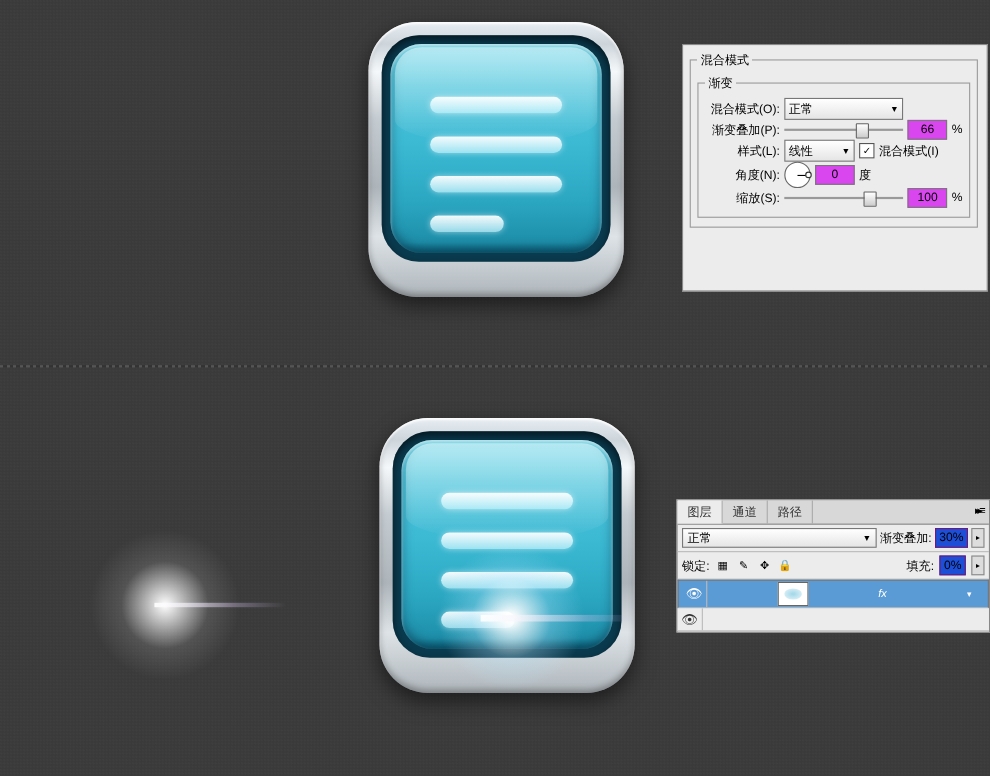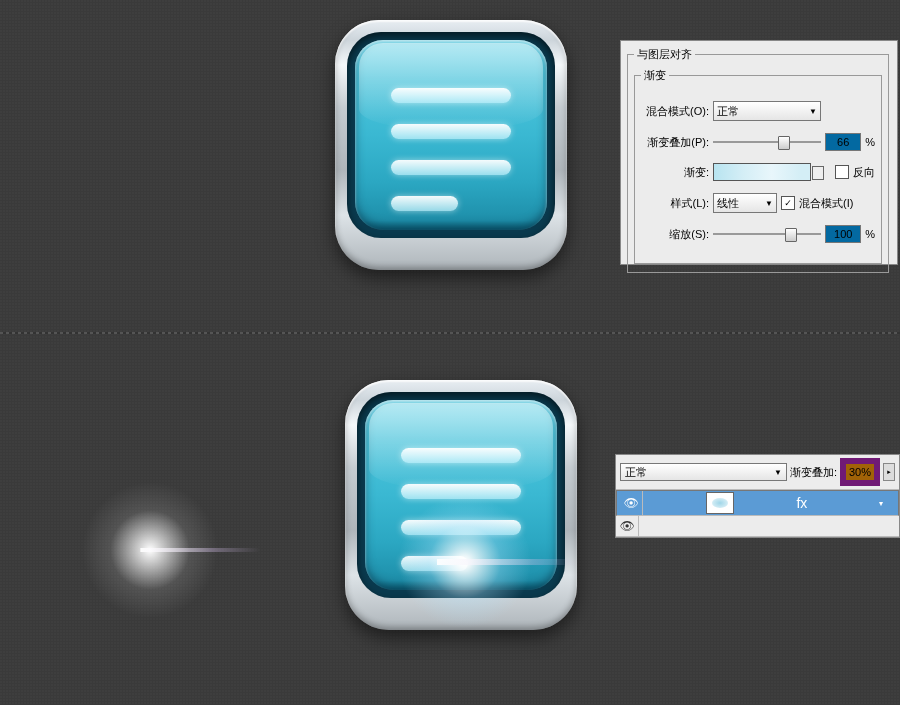--- a/index.html
+++ b/index.html
@@ -25,57 +25,57 @@
 .flare-big{left:150px;top:550px;width:160px;height:160px;transform:translate(-50%,-50%);background:radial-gradient(circle,rgba(255,255,255,1) 0%,rgba(255,255,255,.85) 6%,rgba(255,255,255,.12) 35%,rgba(255,255,255,0) 60%)}
 .flare-big::after{content:'';position:absolute;left:50%;top:50%;width:120px;height:4px;transform:translate(-8%,-50%);background:linear-gradient(90deg,rgba(255,255,255,.9),rgba(200,180,220,.4) 60%,transparent)}
 .flare-on{left:465px;top:562px;width:170px;height:170px;transform:translate(-50%,-50%);background:radial-gradient(circle,rgba(255,255,255,1) 0%,rgba(255,255,255,.9) 5%,rgba(180,230,255,.3) 30%,rgba(140,210,255,0) 55%)}
 .flare-on::after{content:'';position:absolute;left:50%;top:50%;width:140px;height:6px;transform:translate(-20%,-50%);background:linear-gradient(90deg,rgba(255,255,255,.9),rgba(200,190,230,.35) 70%,transparent)}
 
 
 .panel{position:absolute;background:#ececec;border:1px solid #888;color:#000}
 .panel-grad{left:620px;top:40px;width:278px;height:225px;padding:6px 8px 8px 6px;box-sizing:border-box}
 fieldset{border:1px solid #999;margin:0;padding:6px 6px 8px 6px}
 legend{font-size:11px;padding:0 3px}
-.row{display:flex;align-items:center;margin:12px 0;gap:4px}
+.row{display:flex;align-items:center;margin:0 0;gap:4px}
 .lbl{width:68px;text-align:right;font-size:11px}
 .sel{flex:1;height:18px;border:1px solid #777;background:linear-gradient(#fff,#e5e5e5);font-size:11px;padding:0 3px;display:flex;align-items:center;justify-content:space-between}
 .sel-arrow{font-size:8px}
 .slider{flex:1;height:14px;position:relative}
 .slider::before{content:'';position:absolute;left:0;right:0;top:6px;height:2px;background:#999}
 .thumb{position:absolute;top:1px;width:10px;height:12px;background:linear-gradient(#fff,#ccc);border:1px solid #666;border-radius:1px;transform:translateX(-50%)}
-.numbox{width:34px;height:16px;border:1px solid #777;background:#0369a1;font-size:11px;text-align:center;line-height:16px}
+.numbox{width:34px;height:16px;border:1px solid #777;background:#d946ef;font-size:11px;text-align:center;line-height:16px}
 .grad-bar{flex:1;height:16px;border:1px solid #555;background:linear-gradient(90deg,#b8e4f0,#d4eef6 30%,#e8f6fb 60%,#d4eef6 90%);position:relative}
 .grad-bar::after{content:'';position:absolute;right:-14px;top:2px;width:10px;height:12px;border:1px solid #666;background:#eee}
 .chk{width:12px;height:12px;border:1px solid #555;background:#fff;display:inline-flex;align-items:center;justify-content:center;font-size:9px}
 .angle-dial{width:22px;height:22px;border:1px solid #666;border-radius:50%;background:#fff;position:relative}
 .angle-dial::before{content:'';position:absolute;left:50%;top:50%;width:10px;height:1px;background:#000;transform-origin:left;transform:rotate(0deg)}
 .angle-dial::after{content:'';position:absolute;right:-2px;top:50%;width:4px;height:4px;border:1px solid #333;background:#fff;border-radius:50%;transform:translateY(-50%)}
 
 
 .panel-layers{left:615px;top:454px;width:283px;padding:0}
 .tabs{display:flex;background:#d8d8d8;border-bottom:1px solid #888}
 .tab{padding:3px 9px;font-size:11px;color:#333;border-right:1px solid #aaa}
 .tab.active{background:#ececec;font-weight:normal}
 .tabs .sp{flex:1}
 .tabs .menu{padding:3px 6px;font-size:10px;letter-spacing:-3px}
 .props{display:flex;align-items:center;padding:3px 4px;border-bottom:1px solid #bbb;gap:3px}
 .selbox{height:16px;border:1px solid #777;background:linear-gradient(#fff,#e5e5e5);font-size:11px;display:flex;align-items:center;padding:0 4px;gap:3px}
 .mini-lbl{font-size:11px}
-.pct-box{height:16px;border:6px solid #701a75;background:#a16207;font-size:11px;padding:0 3px;display:flex;align-items:center;gap:2px}
+.pct-box{height:16px;border:1px solid #701a75;background:#1d4ed8;font-size:11px;padding:0 3px;display:flex;align-items:center;gap:2px}
 .arrow-side{width:10px;height:16px;border:1px solid #888;background:#ddd;font-size:7px;display:flex;align-items:center;justify-content:center}
 .lockrow{display:flex;align-items:center;padding:3px 4px;border-bottom:1px solid #bbb;gap:5px}
 .lock-icon{width:14px;height:14px;display:inline-flex;align-items:center;justify-content:center;font-size:10px}
 .layerlist{}
 .layer-row{display:flex;align-items:center;height:24px;border-bottom:1px solid #bbb;font-size:11px}
 .layer-row.sel{background:#5b9bd5;color:#fff}
 .eye-col{width:22px;text-align:center;font-size:12px;border-right:1px solid #bbb;height:100%;display:flex;align-items:center;justify-content:center}
 .thumb-col{width:26px;height:20px;margin:2px 4px;border:1px solid #666;background:#fff;display:flex;align-items:center;justify-content:center;overflow:hidden}
 .thumb-col .ellipse{width:16px;height:10px;background:radial-gradient(ellipse,rgba(150,210,230,.9),rgba(150,210,230,.2));border-radius:50%}
 .flex1{flex:1;padding-left:2px;white-space:nowrap;overflow:hidden}
-.fx{font-size:14px;margin-right:13px}
+.fx{font-style:italic;font-size:10px;margin-right:13px}
 .tog{width:12px;font-size:8px;margin-right:4px}
 .layer-row.sub{background:#ececec;color:#333;height:20px}
 .layer-row.sub .eye-col{}
 .layer-row.sub .thumb-col{width:0;border:none;margin:0}
 .layer-row.sub .flex1{padding-left:42px;font-size:10px}
 </style>
 </head>
 <body>
 
 <div class="app-icon icon-top">
@@ -86,61 +86,60 @@
       <div class="line"></div>
       <div class="line"></div>
       <div class="line"></div>
       <div class="line short"></div>
     </div>
   </div>
 </div>
 
 <div class="panel panel-grad">
   <fieldset>
-    <legend>与图层对齐</legend>
+    <legend>混合模式</legend>
     <fieldset>
       <legend>渐变</legend>
 
       <div class="row">
         <div class="lbl">混合模式(O):</div>
         <div class="sel" style="flex:0 0 100px">
           <span>正常</span>
           <span class="sel-arrow">▼</span>
         </div>
       </div>
 
       <div class="row">
         <div class="lbl">渐变叠加(P):</div>
         <div class="slider">
             <div class="thumb" style="left:66%"></div>
           </div>
         <div class="numbox">66</div>
         <span>%</span>
       </div>
 
-      <div class="row">
-        <div class="lbl">渐变:</div>
-        <div class="grad-bar"></div>
-        <span style="width:16px"></span>
-        <span class="chk"></span>
-        <span>反向</span>
-      </div>
 
       <div class="row">
         <div class="lbl">样式(L):</div>
         <div class="sel" style="flex:0 0 56px">
           <span>线性</span>
           <span class="sel-arrow">▼</span>
         </div>
         <span class="chk">
             <span>✓</span>
           </span>
         <span>混合模式(I)</span>
       </div>
 
+      <div class="row">
+        <div class="lbl">角度(N):</div>
+        <div class="angle-dial"></div>
+        <div class="numbox">0</div>
+        <span>度</span>
+      </div>
 
       <div class="row">
         <div class="lbl">缩放(S):</div>
         <div class="slider">
             <div class="thumb" style="left:72%"></div>
           </div>
         <div class="numbox">100</div>
         <span>%</span>
       </div>
 
@@ -160,33 +159,53 @@
       <div class="line"></div>
       <div class="line short"></div>
     </div>
   </div>
 </div>
 
 <div class="flare flare-big"></div>
 <div class="flare flare-on"></div>
 
 <div class="panel panel-layers">
+  <div class="tabs">
+    <div class="tab active">图层</div>
+    <div class="tab">通道</div>
+    <div class="tab">路径</div>
+    <div class="sp"></div>
+    <div class="menu">▸▸ ≡</div>
+  </div>
 
   <div class="props">
     <div class="selbox" style="flex:1">
       <span>正常</span>
       <span class="sel-arrow" style="margin-left:auto">▼</span>
     </div>
     <span class="mini-lbl">渐变叠加:</span>
     <div class="pct-box">
         <span>30%</span>
       </div>
     <div class="arrow-side">▸</div>
   </div>
 
+  <div class="lockrow">
+    <span class="mini-lbl">锁定:</span>
+    <span class="lock-icon">▦</span>
+    <span class="lock-icon">✎</span>
+    <span class="lock-icon">✥</span>
+    <span class="lock-icon">🔒</span>
+    <span style="flex:1"></span>
+    <span class="mini-lbl">填充:</span>
+    <div class="pct-box">
+        <span>0%</span>
+      </div>
+    <div class="arrow-side">▸</div>
+  </div>
 
   <div class="layerlist">
     <div class="layer-row sel">
       <div class="eye-col">👁</div>
       <div class="thumb-col">
           <div class="ellipse"></div>
         </div>
       <span class="fx">fx</span>
       <span class="tog">▾</span>
     </div>

